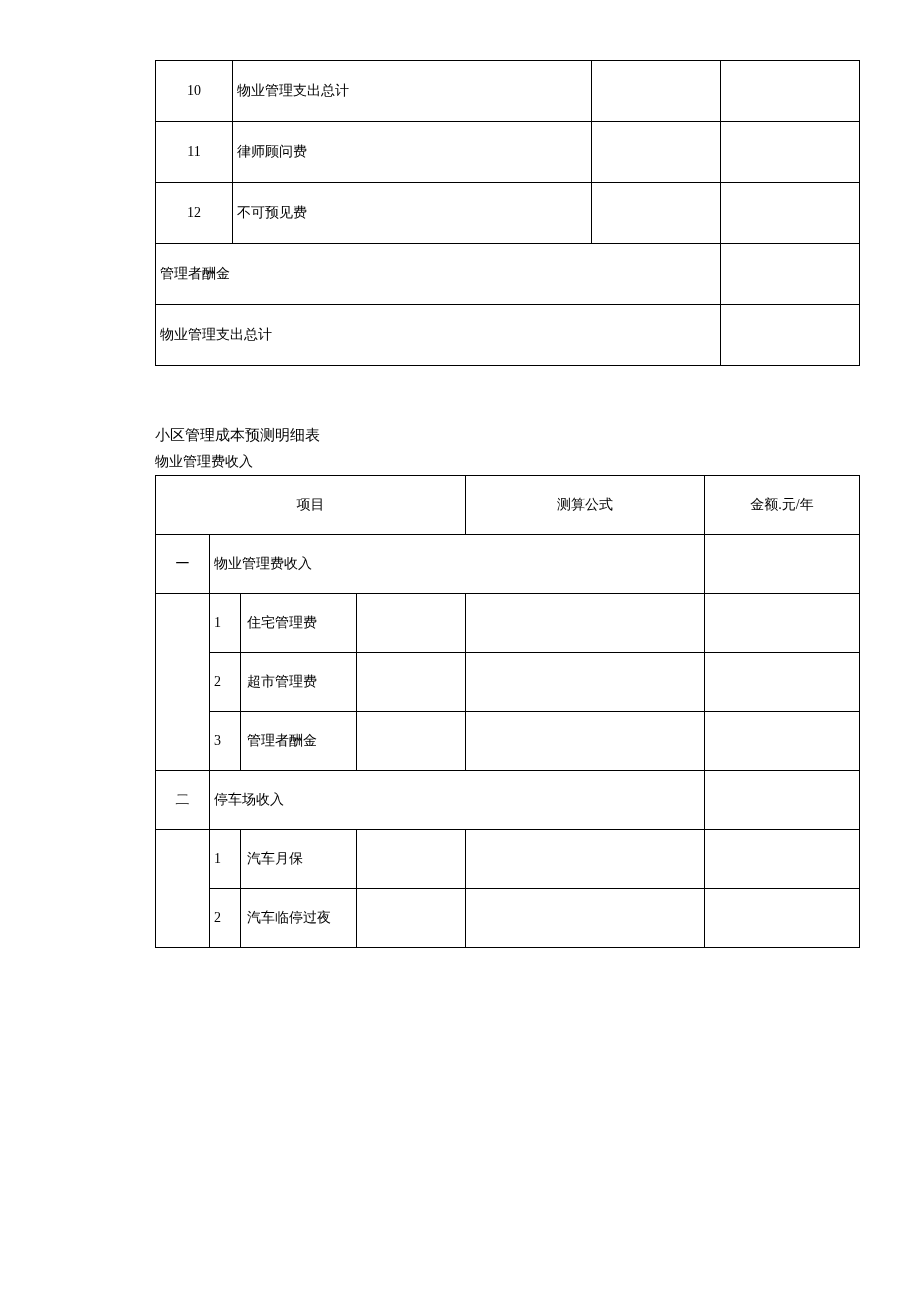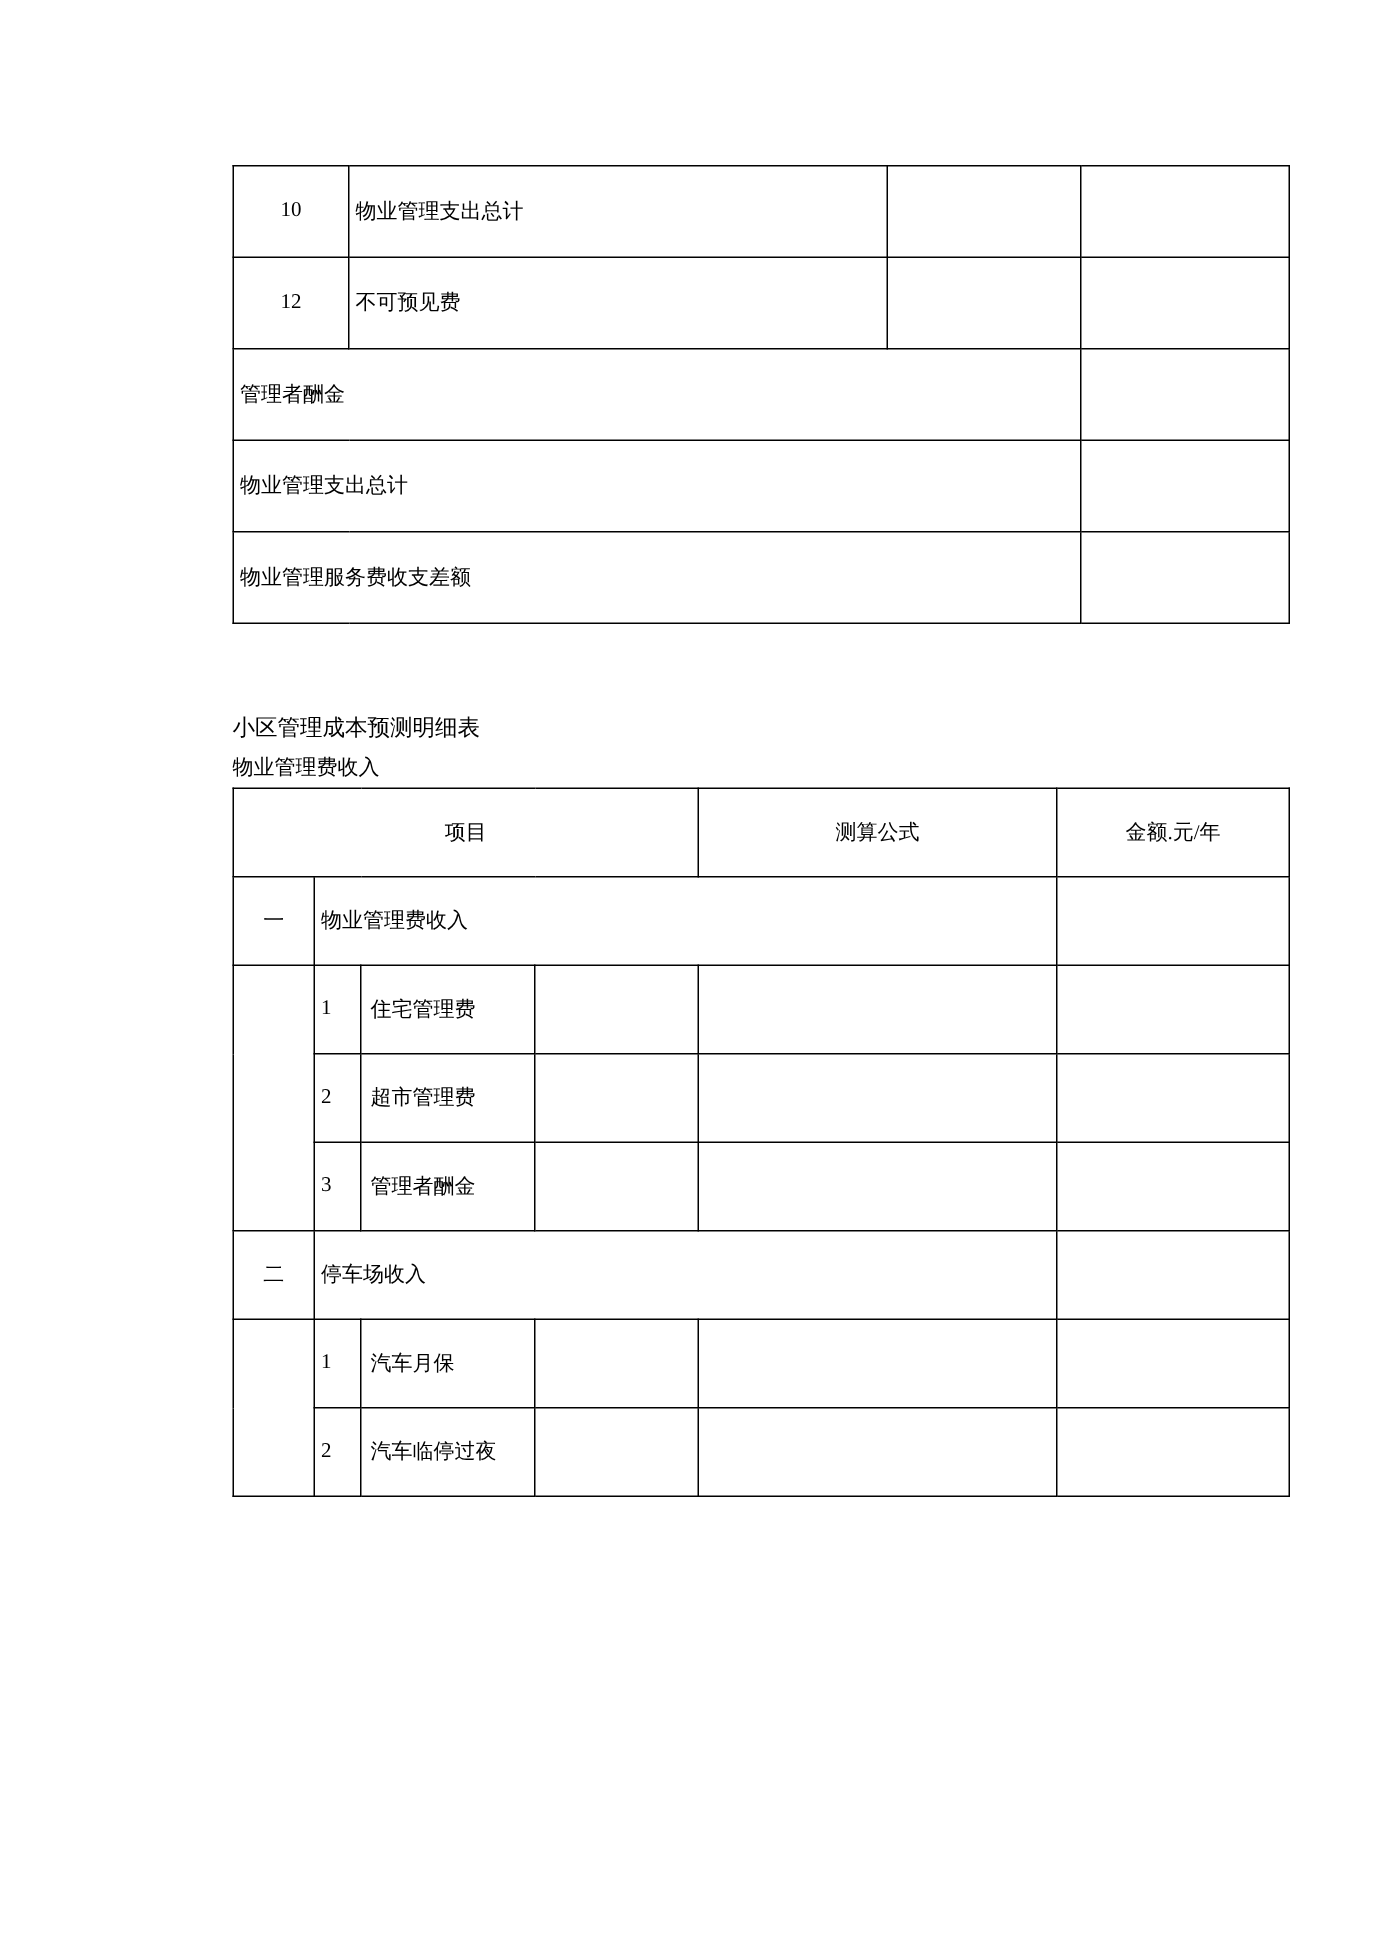--- a/index.html
+++ b/index.html
@@ -5,21 +5,21 @@
   body {
     margin: 0;
     padding: 0;
     background: #fff;
     font-family: "SimSun", "宋体", serif;
     font-size: 14px;
     color: #000;
     width: 920px;
   }
   .page {
-    padding: 110px 60px 110px 155px;
+    padding: 60px 60px 110px 155px;
   }
   table {
     border-collapse: collapse;
     width: 100%;
   }
   td, th {
     border: 1px solid #000;
     padding: 0 4px;
     vertical-align: middle;
     font-weight: normal;
@@ -56,35 +56,37 @@
 
   <table class="t1">
     <tbody>
         <tr>
       <td class="num">10</td>
       <td class="desc">物业管理支出总计</td>
       <td class="c3"></td>
       <td class="c4"></td>
     </tr>
     <tr>
+      <td class="num">11</td>
+      <td class="desc">律师顾问费</td>
+      <td class="c3"></td>
+      <td class="c4"></td>
+    </tr>
+    <tr>
       <td class="num">12</td>
       <td class="desc">不可预见费</td>
       <td class="c3"></td>
       <td class="c4"></td>
     </tr>
     <tr>
       <td class="wide" colspan="3">管理者酬金</td>
       <td class="c4"></td>
     </tr>
     <tr>
       <td class="wide" colspan="3">物业管理支出总计</td>
-      <td class="c4"></td>
-    </tr>
-    <tr>
-      <td class="wide" colspan="3">物业管理服务费收支差额</td>
       <td class="c4"></td>
     </tr>
   </tbody>
     </table>
 
   <div class="title1">小区管理成本预测明细表</div>
   <div class="subtitle">物业管理费收入</div>
 
   <table class="t2">
     <tbody>

